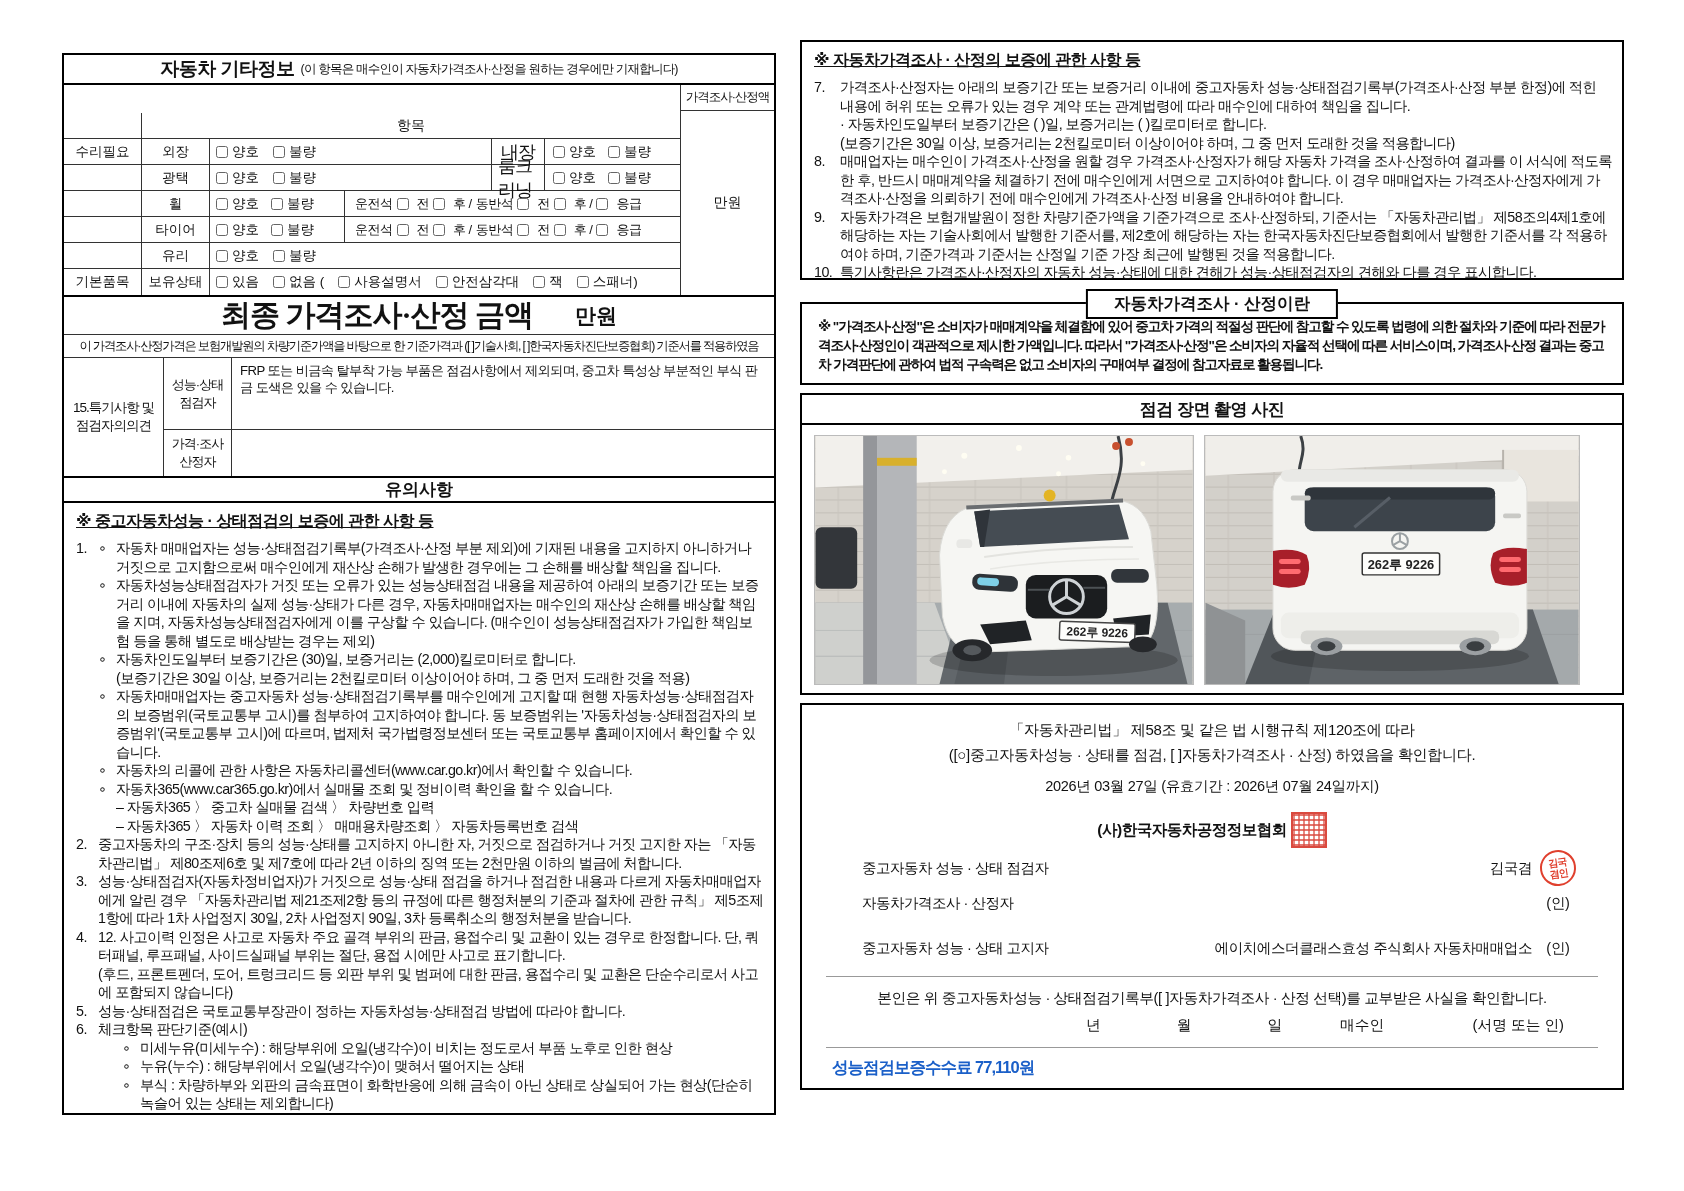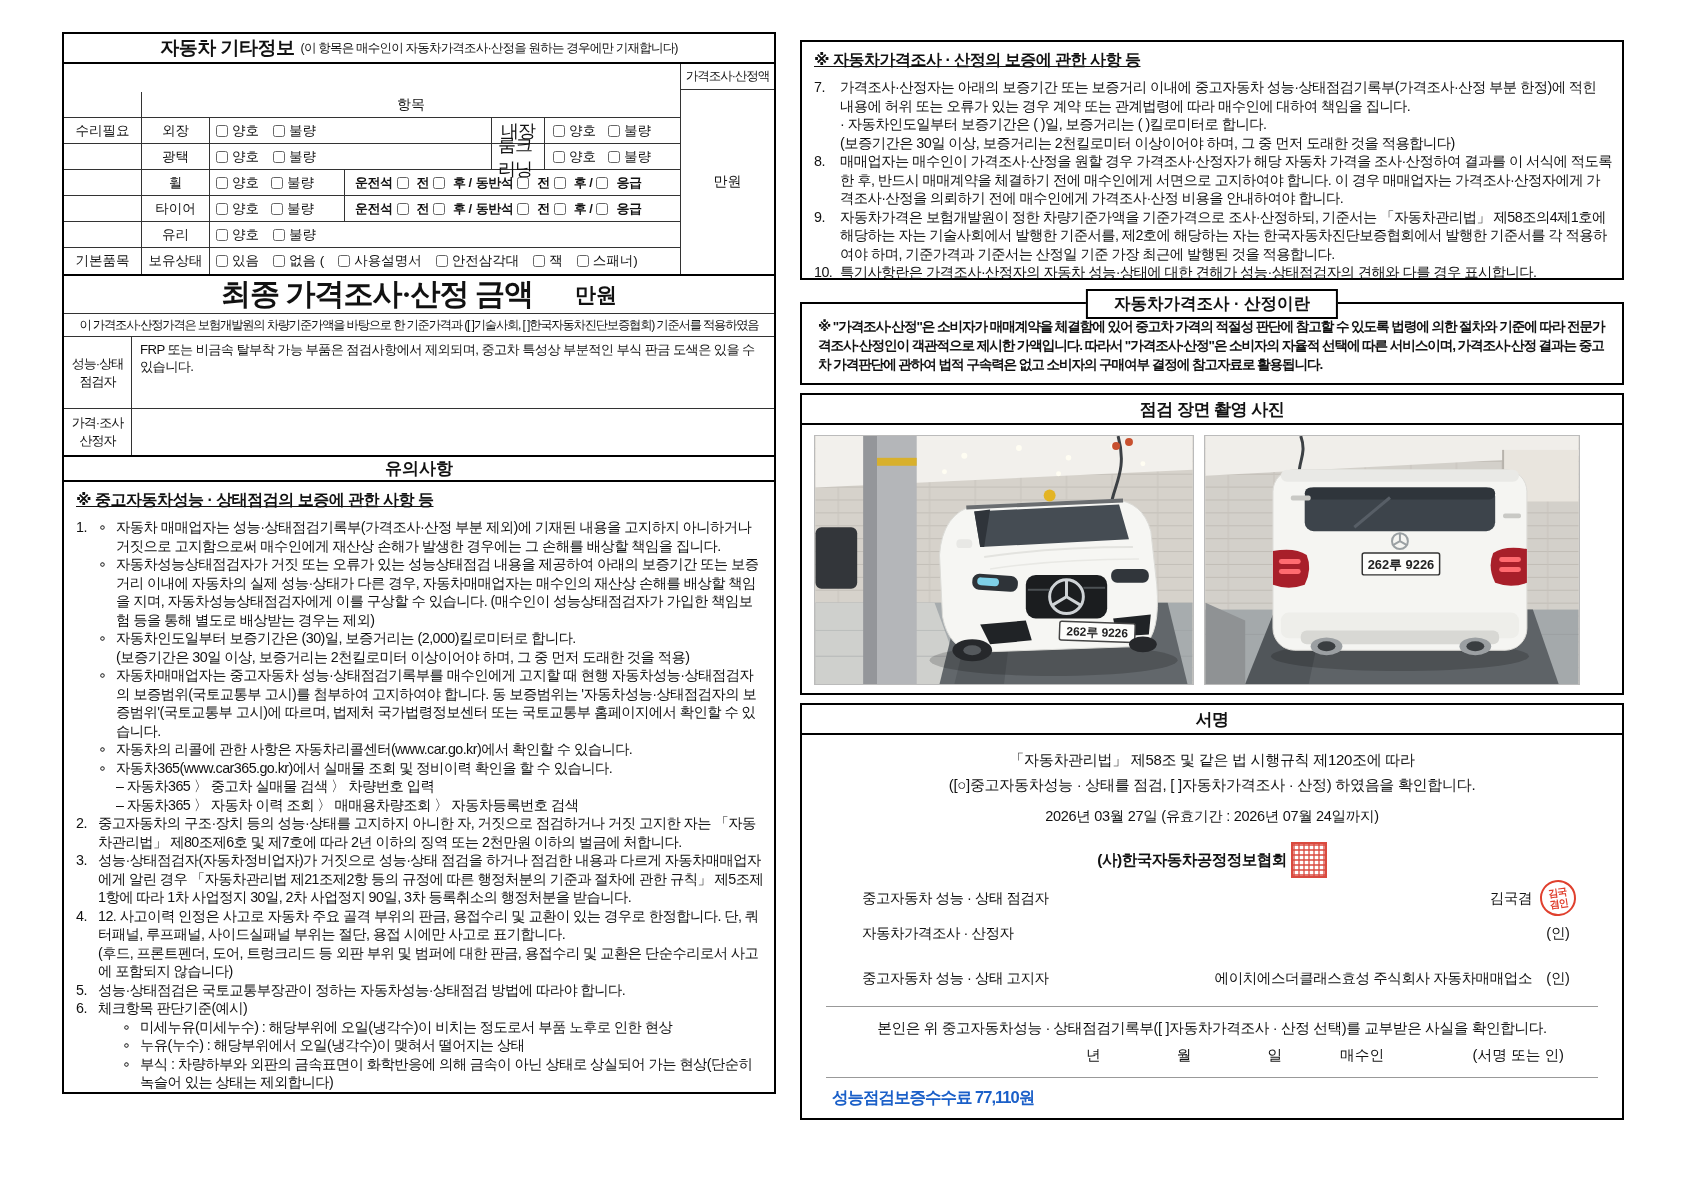--- a/index.html
+++ b/index.html
@@ -4,21 +4,21 @@
 <style>
   * { margin:0; padding:0; box-sizing:border-box; }
   html,body { background:#fff; }
   body {
     width:1684px; height:1191px; position:relative;
     font-family:"Liberation Sans","DejaVu Sans",sans-serif;
     color:#111;
   }
   .panel { position:absolute; background:#fff; }
   
-  #left-panel { left:62px; top:32px; width:714px; height:1062px; border:2px solid #000; display:flex; flex-direction:column; }
+  #left-panel { left:62px; top:53px; width:714px; height:1062px; border:2px solid #000; display:flex; flex-direction:column; }
   .tbl-title { height:30px; display:flex; align-items:center; justify-content:center; gap:6px; border-bottom:2px solid #000; }
   .tbl-title .big { font-size:19px; font-weight:bold; letter-spacing:-0.5px; }
   .tbl-title .note { font-size:12.5px; letter-spacing:-0.8px; }
   .grid-wrap { display:flex; }
   .left-block { width:617px; display:flex; flex-direction:column; border-right:1px solid #333; }
   .price-col { flex:1; display:flex; flex-direction:column; }
   .price-col .ph { height:26px; display:flex; align-items:center; justify-content:center; font-size:12.5px; letter-spacing:-1px; border-bottom:1px solid #333; }
   .price-col .pv { flex:1; display:flex; align-items:center; justify-content:center; font-size:14px; }
   .hrow { height:26px; display:flex; border-bottom:1px solid #333;margin-top:28px; }
   .hrow .c1 { width:78px; border-right:1px solid #333; }
@@ -26,21 +26,21 @@
   .rrow { height:26px; display:flex; border-bottom:1px solid #333; font-size:13.5px; }
   .rrow:last-child { border-bottom:2px solid #000; }
   .cell { display:flex; align-items:center; padding:0 6px; }
   .c1 { width:78px; border-right:1px solid #333; justify-content:center; }
   .c2 { width:68px; border-right:1px solid #333; justify-content:center; }
   .checks { width:281px; gap:14px; }
   .checks.narrow { width:135px; border-right:1px solid #333; gap:12px; }
   .checks.rest { flex:1; gap:14px; }
   .lab3 { width:54px; border-left:1px solid #333; border-right:1px solid #333; justify-content:center; font-size:18px; letter-spacing:-1px; }
   .checks2 { flex:1; gap:12px; padding-left:8px; }
-  .seatcell { flex:1; gap:4px; font-size:13px; letter-spacing:-0.5px; padding-left:10px;font-weight:bold; }
+  .seatcell { flex:1; gap:4px; font-size:13px; letter-spacing:-0.5px; padding-left:10px; }
   .cb { display:inline-block; width:12px; height:12px; border:1.5px solid #666; border-radius:2.5px; vertical-align:-1px; margin-right:4px; flex:none; }
   .cbt { display:flex; align-items:center; }
   .final-row { height:38px; display:flex; align-items:center; justify-content:center; gap:42px; border-bottom:1px solid #333; }
   .final-row .ft { font-size:30px; font-weight:bold; letter-spacing:-1px;font-family:Liberation Serif, serif; }
   .final-row .fu { font-size:21px; font-weight:bold; }
   .final-note { height:23px; display:flex; align-items:center; justify-content:center; font-size:12.3px; letter-spacing:-1.2px; border-bottom:1px solid #333; white-space:nowrap; }
   .sp-grid { display:flex; }
   .sp-c1 { width:100px; border-right:1px solid #333; display:flex; align-items:center; justify-content:center; text-align:center; font-size:13.5px; letter-spacing:-1px; white-space:pre-line; }
   .sp-rows { flex:1; display:flex; flex-direction:column; }
   .sp-row { display:flex; border-bottom:1px solid #333; }
@@ -285,20 +285,22 @@
 
   <div style="border-top:2px solid #000;"></div>
 
   <div class="final-row">
     <span class="ft">최종 가격조사·산정 금액</span>
     <span class="fu">만원</span>
   </div>
   <div class="final-note">이 가격조사·산정가격은 보험개발원의 차량기준가액을 바탕으로 한 기준가격과 ([   ]기술사회, [   ]한국자동차진단보증협회) 기준서를 적용하였음</div>
 
   <div class="sp-grid">
+    <div class="sp-c1">15.특기사항 및
+점검자의의견</div>
     <div class="sp-rows">
       <div class="sp-row r1">
         <div class="sp-c2">성능·상태
 점검자</div>
         <div class="sp-c3">FRP 또는 비금속 탈부착 가능 부품은 점검사항에서 제외되며, 중고차 특성상 부분적인 부식 판금 도색은 있을 수 있습니다.</div>
       </div>
       <div class="sp-row r2">
         <div class="sp-c2">가격·조사
 산정자</div>
         <div class="sp-c3"></div>
@@ -583,21 +585,20 @@
         <rect x="96" y="196" width="200" height="14" rx="6" fill="#d8d8d4"></rect>
         <ellipse cx="122" cy="212" rx="16" ry="9" fill="#9b9fa2"></ellipse>
         <ellipse cx="122" cy="212" rx="9" ry="5" fill="#3a3e41"></ellipse>
         <ellipse cx="272" cy="212" rx="16" ry="9" fill="#9b9fa2"></ellipse>
         <ellipse cx="272" cy="212" rx="9" ry="5" fill="#3a3e41"></ellipse>
       </svg>
     </div>
   </div>
 
   <div id="sign-box" class="rbox">
-    <div class="box-title">서명</div>
     <div class="sign-content">
       <div class="center-line">「자동차관리법」 제58조 및 같은 법 시행규칙 제120조에 따라</div>
       <div class="center-line">([○]중고자동차성능 · 상태를 점검, [        ]자동차가격조사 · 산정) 하였음을 확인합니다.</div>
       <div class="date-line">2026년 03월 27일 (유효기간 : 2026년 07월 24일까지)</div>
 
       <div class="org-line">
         <span class="org">(사)한국자동차공정정보협회</span>
         <span class="sq-stamp"></span>
       </div>
 

